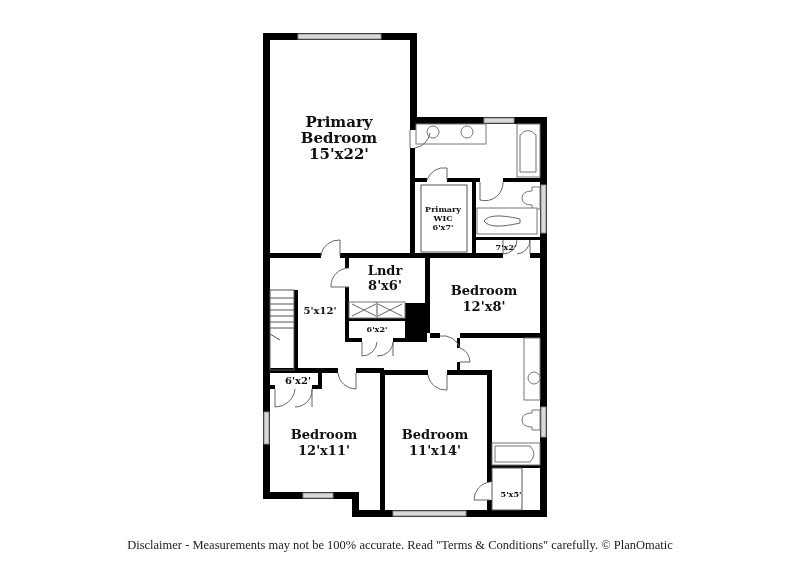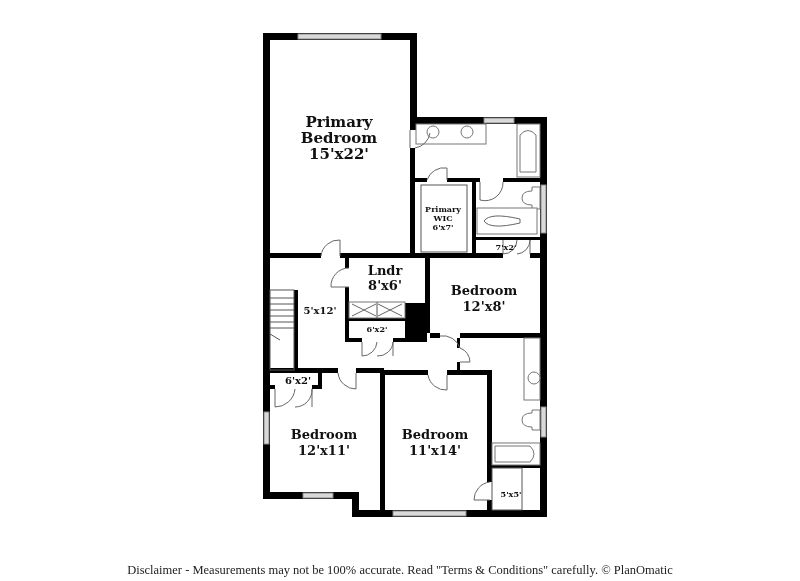--- a/index.html
+++ b/index.html
@@ -10,21 +10,21 @@
   .fix { stroke: #777; stroke-width: 1; fill: #fff; }
   .win { fill: #d9d9d9; stroke: #888; stroke-width: 1; }
   .door { stroke: #666; stroke-width: 1; fill: none; }
   .lbl { font-family: "DejaVu Serif", serif; font-weight: bold; fill: #111; text-anchor: middle; }
   .lbl-lg { font-size: 15px; }
   .lbl-md { font-size: 13px; }
   .lbl-sm { font-size: 10px; }
   .lbl-xs { font-size: 8px; }
   .disclaimer {
     position: absolute; left: 0; top: 538px; width: 800px; text-align: center;
-    font-family: "Liberation Serif", serif; font-size: 12.5px; color: #222; margin-top: 25px;
+    font-family: "Liberation Serif", serif; font-size: 12.5px; color: #222;
   }
 </style>
 </head>
 <body>
 
 <svg id="plan" viewBox="0 0 800 581" xmlns="http://www.w3.org/2000/svg">
 
   <g>
 
     <rect class="wall" x="263" y="33" width="154" height="7"></rect>

